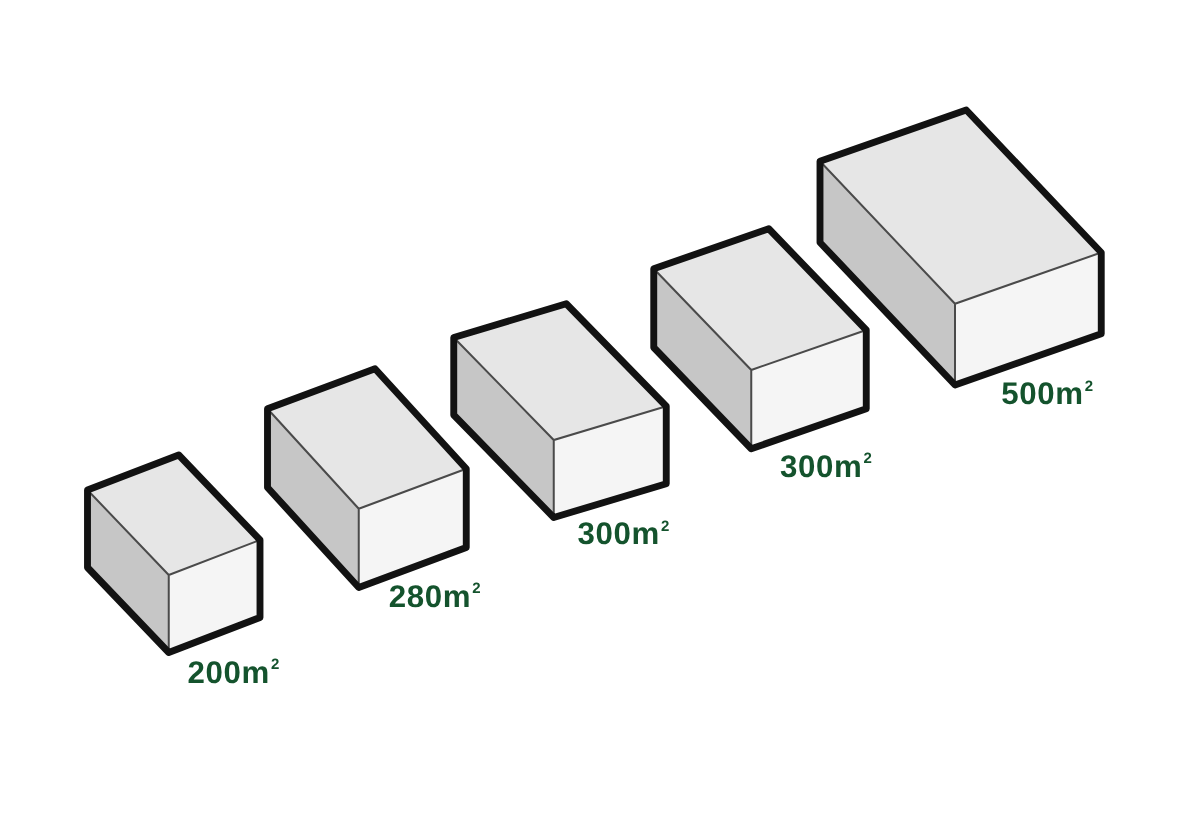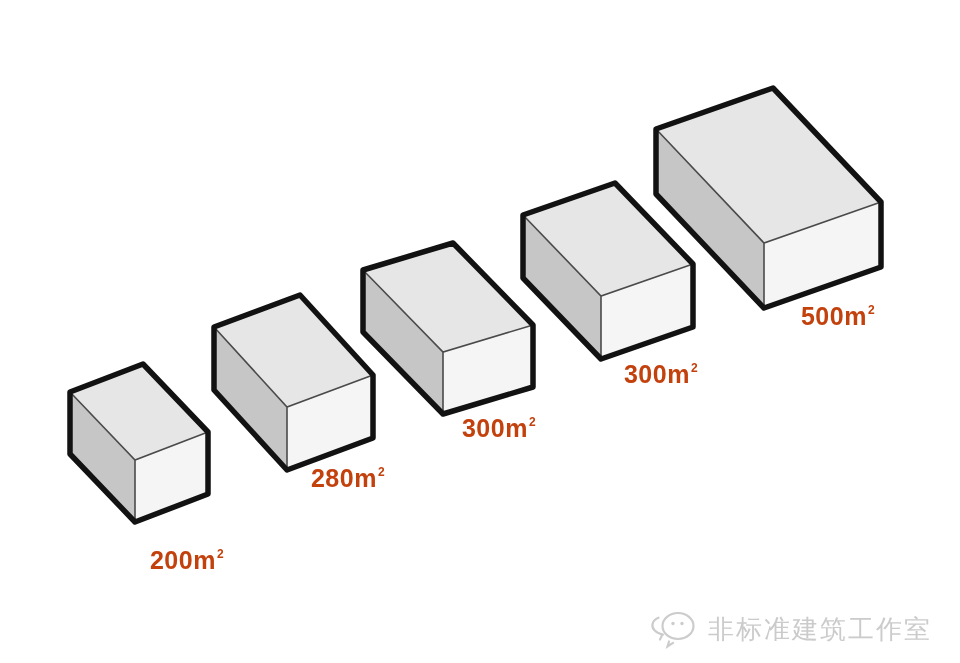--- a/index.html
+++ b/index.html
@@ -3,21 +3,21 @@
 <meta charset="utf-8">
 <style>
   html,body { margin:0; padding:0; background:#ffffff; }
   .canvas {
     position:relative; width:960px; height:663px; background:#ffffff;
     overflow:hidden; font-family:"Liberation Sans", sans-serif;
   }
   #blocks-svg { position:absolute; left:0; top:0; }
   .area-label {
     position:absolute; transform:translate(-50%,-50%);
-    font-weight:bold; font-size:25px; color:#c2410c; white-space:nowrap;
+    font-weight:bold; font-size:25px; color:#14532d; white-space:nowrap;
     letter-spacing:0.5px; user-select:none;
   }
   .area-label sup {
     font-size:12px; position:relative; top:-0.15em; margin-left:1px; font-weight:bold;
   }
   .watermark {
     position:absolute; right:28px; bottom:14px;
     display:flex; align-items:center; gap:7px;
   }
   .wm-text {
@@ -63,35 +63,20 @@
       <g>
         <polygon points="773,88 881,202 764,243 656,129" fill="#e6e6e6" stroke="none"></polygon>
         <polygon points="656,129 764,243 764,308 656,194" fill="#c6c6c6" stroke="none"></polygon>
         <polygon points="764,243 881,202 881,267 764,308" fill="#f5f5f5" stroke="none"></polygon>
         <path d="M656 129 L764 243 L881 202 M764 243 L764 308" fill="none" stroke="#4a4a4a" stroke-width="1.6"></path>
         <polygon points="773,88 881,202 881,267 764,308 656,194 656,129" fill="none" stroke="#121212" stroke-width="5.5" stroke-linejoin="round"></polygon>
       </g>
     </svg>
 
   <div id="labels-layer">
-      <div class="area-label" style="left: 187px; top: 560px;"><span>200m</span><sup>2</sup></div>
+      <div class="area-label" style="left: 187px; top: 539px;"><span>200m</span><sup>2</sup></div>
       <div class="area-label" style="left: 348px; top: 478px;"><span>280m</span><sup>2</sup></div>
       <div class="area-label" style="left: 499px; top: 428px;"><span>300m</span><sup>2</sup></div>
       <div class="area-label" style="left: 661px; top: 374px;"><span>300m</span><sup>2</sup></div>
       <div class="area-label" style="left: 838px; top: 316px;"><span>500m</span><sup>2</sup></div>
     </div>
 
-  <div class="watermark">
-    <svg class="wm-icon" width="52" height="40" viewBox="0 0 52 40">
-      <g fill="none" stroke="#cccccc" stroke-width="2.2" stroke-linecap="round">
-        <path d="M14 25.5c-3.2-0.4-6.3-1.8-8.3-3.9-1.8-1.9-2.6-4.2-2.2-6.5 0.5-2.8 2.8-5.2 6-6.4"></path>
-        <path d="M11 30.5l2.2-4.6"></path>
-        <ellipse cx="29" cy="17" rx="15.5" ry="13"></ellipse>
-        <path d="M20 32.5l-1.5 5 5.5-3.6"></path>
-      </g>
-      <g fill="#cccccc">
-        <circle cx="24" cy="14.5" r="1.7"></circle>
-        <circle cx="33" cy="14.5" r="1.7"></circle>
-      </g>
-    </svg>
-    <span class="wm-text">非标准建筑工作室</span>
-  </div>
 </div>
 
 </body></html>

